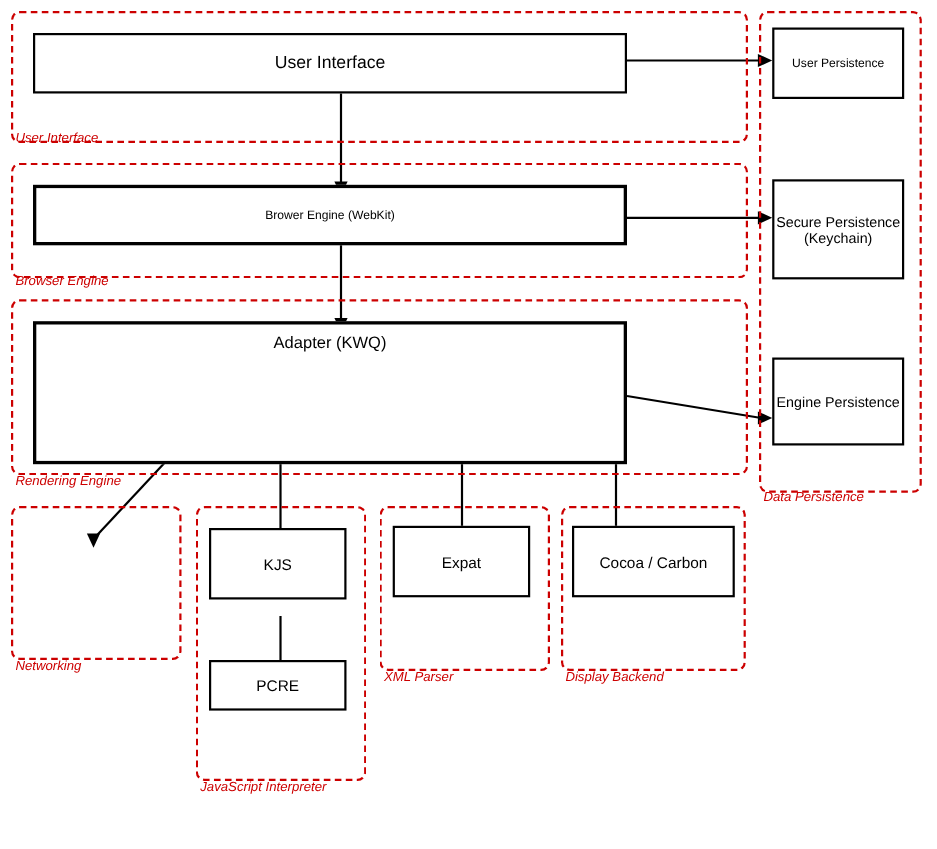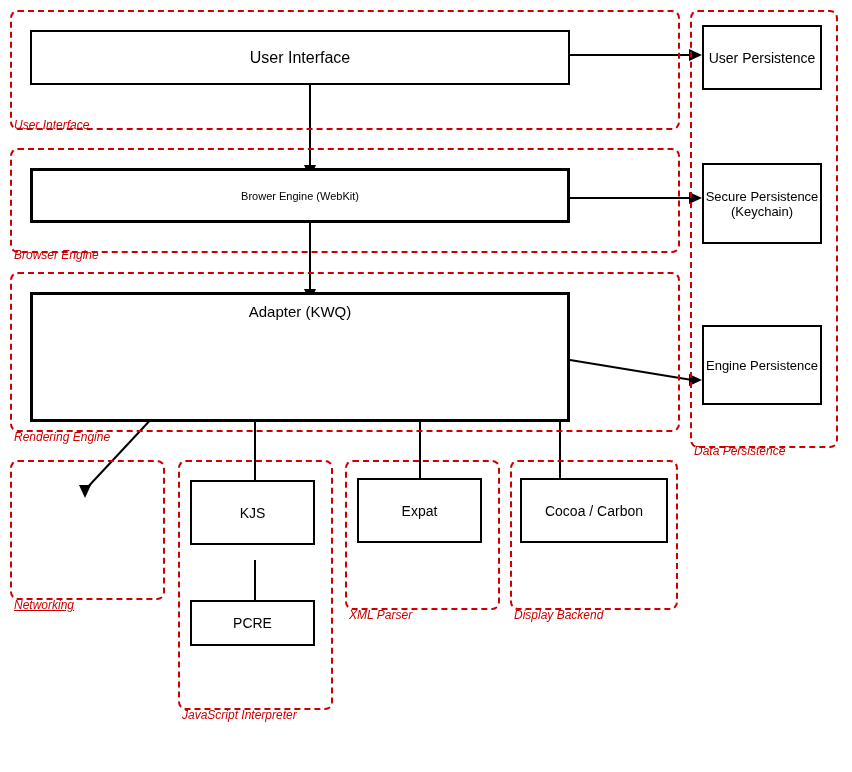--- a/index.html
+++ b/index.html
@@ -109,29 +109,29 @@
   </div>
   <span class="group-label" style="left:14px; top:430px;">Rendering Engine</span>
 
   <div class="box" style="left:30px; top:292px; width:540px; height:130px; font-size:15px; border-width:3px; align-items:flex-start; padding:8px 10px; justify-content:center;">Adapter (KWQ)</div>
 
 
   <div class="group" style="left:690px; top:10px; width:148px; height:438px;">
   </div>
   <span class="group-label" style="left:694px; top:444px;">Data Persistence</span>
 
-  <div class="box" style="left:702px; top:25px; width:120px; height:65px; text-align:center; font-size:14px;">User Persistence</div>
+  <div class="box" style="left:702px; top:25px; width:120px; height:65px; text-align:center; font-size:11px;">User Persistence</div>
 
-  <div class="box" style="left:702px; top:163px; width:120px; height:81px; text-align:center; font-size:13px;">Secure Persistence (Keychain)</div>
+  <div class="box" style="left:702px; top:163px; width:120px; height:91px; text-align:center; font-size:13px;">Secure Persistence (Keychain)</div>
 
   <div class="box" style="left:702px; top:325px; width:120px; height:80px; text-align:right; font-size:13px;">Engine Persistence</div>
 
   <div class="group" style="left:10px; top:460px; width:155px; height:140px;">
   </div>
-  <span class="group-label" style="left:14px; top:598px;text-decoration:underline;">Networking</span>
+  <span class="group-label" style="left:14px; top:598px;">Networking</span>
 
 
   <div class="group" style="left:178px; top:460px; width:155px; height:250px;">
   </div>
   <span class="group-label" style="left:182px; top:708px;">JavaScript Interpreter</span>
 
   <div class="box" style="left:190px; top:480px; width:125px; height:65px; font-size:14px;">KJS</div>
 
   <div class="box" style="left:190px; top:600px; width:125px; height:46px; font-size:14px;">PCRE</div>
 

